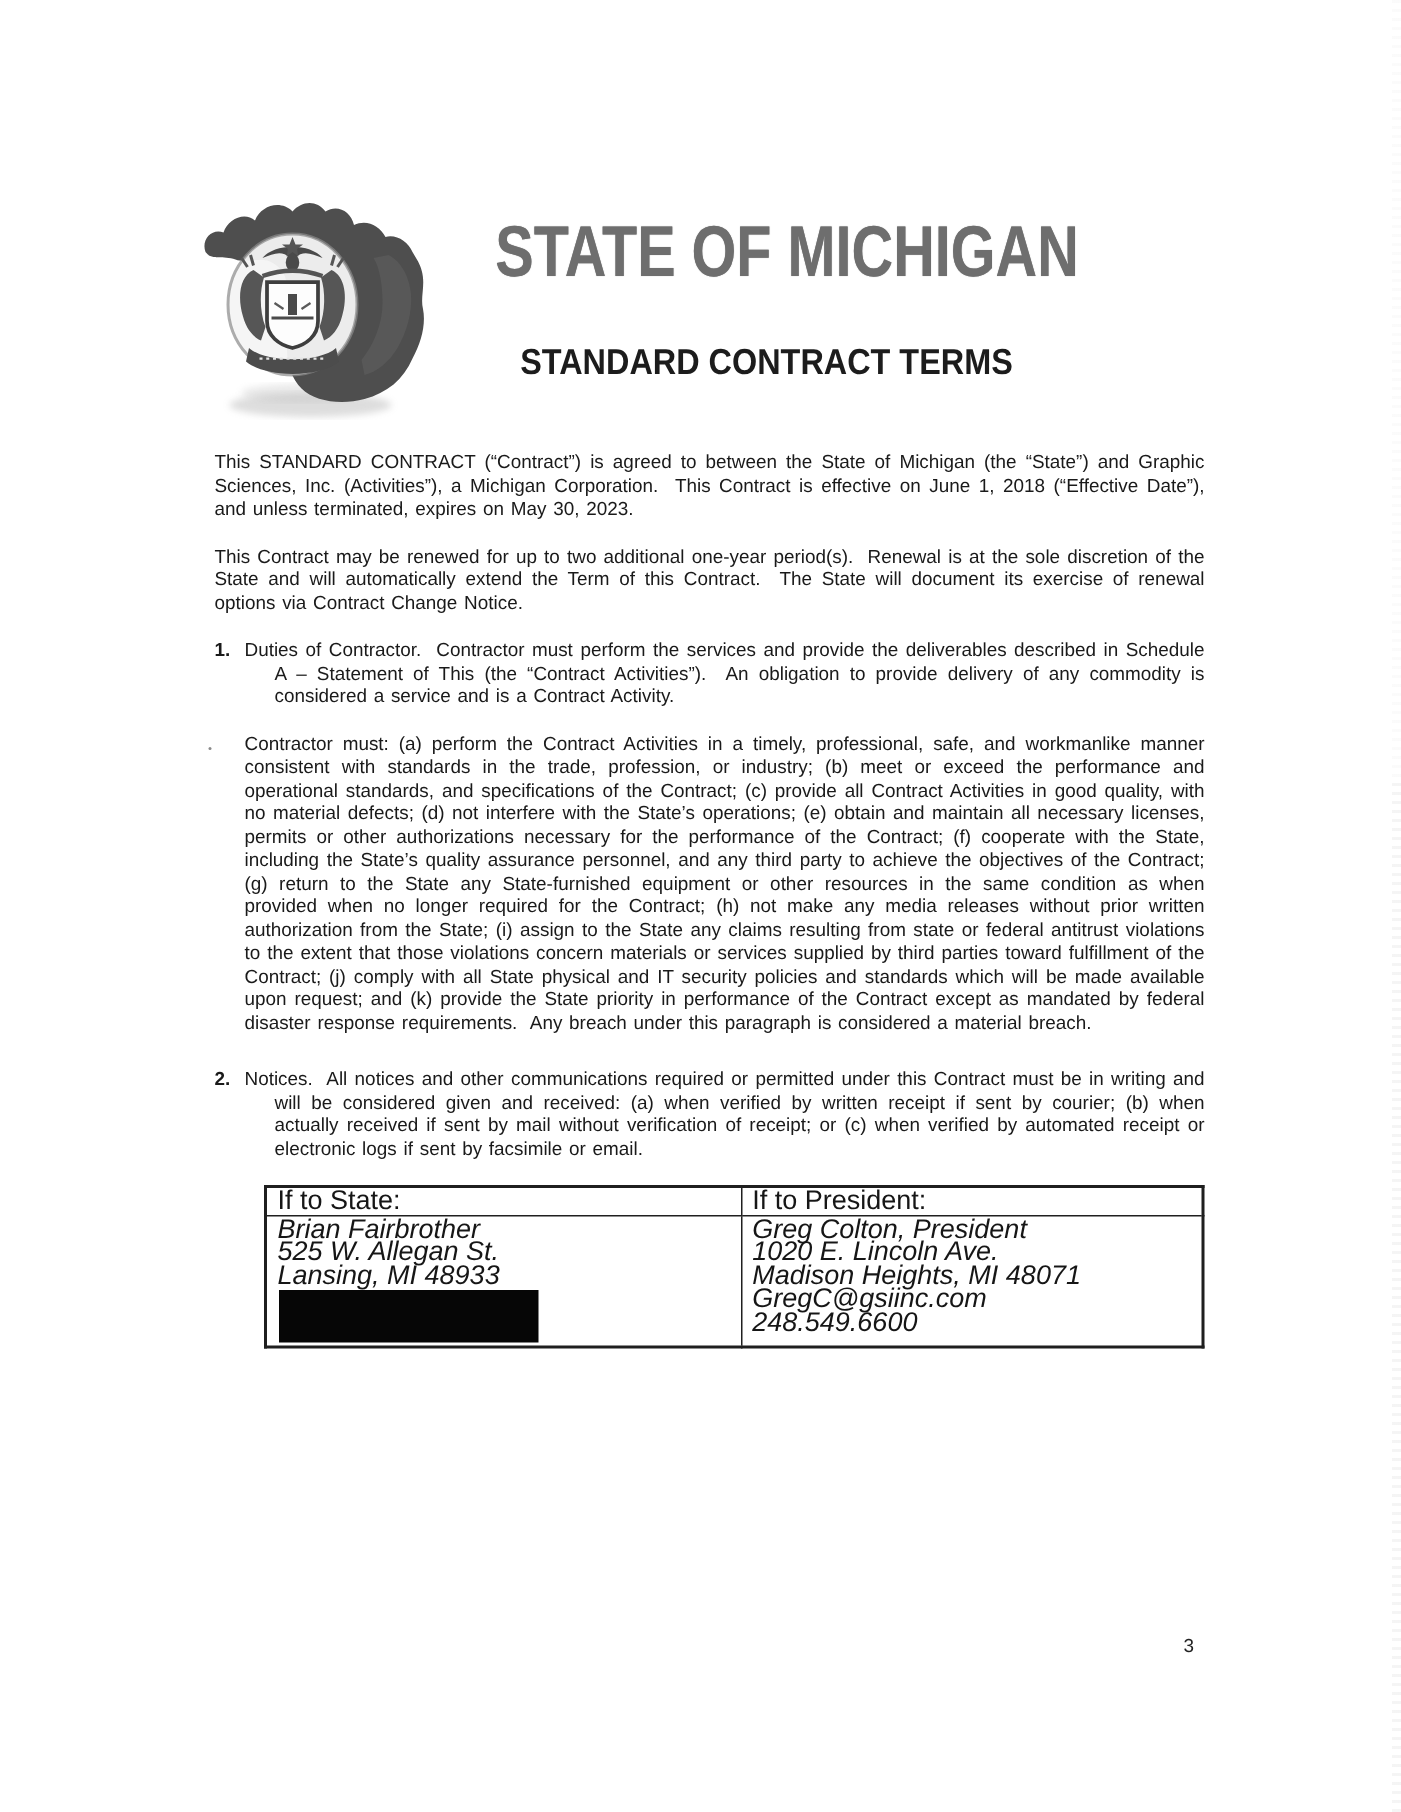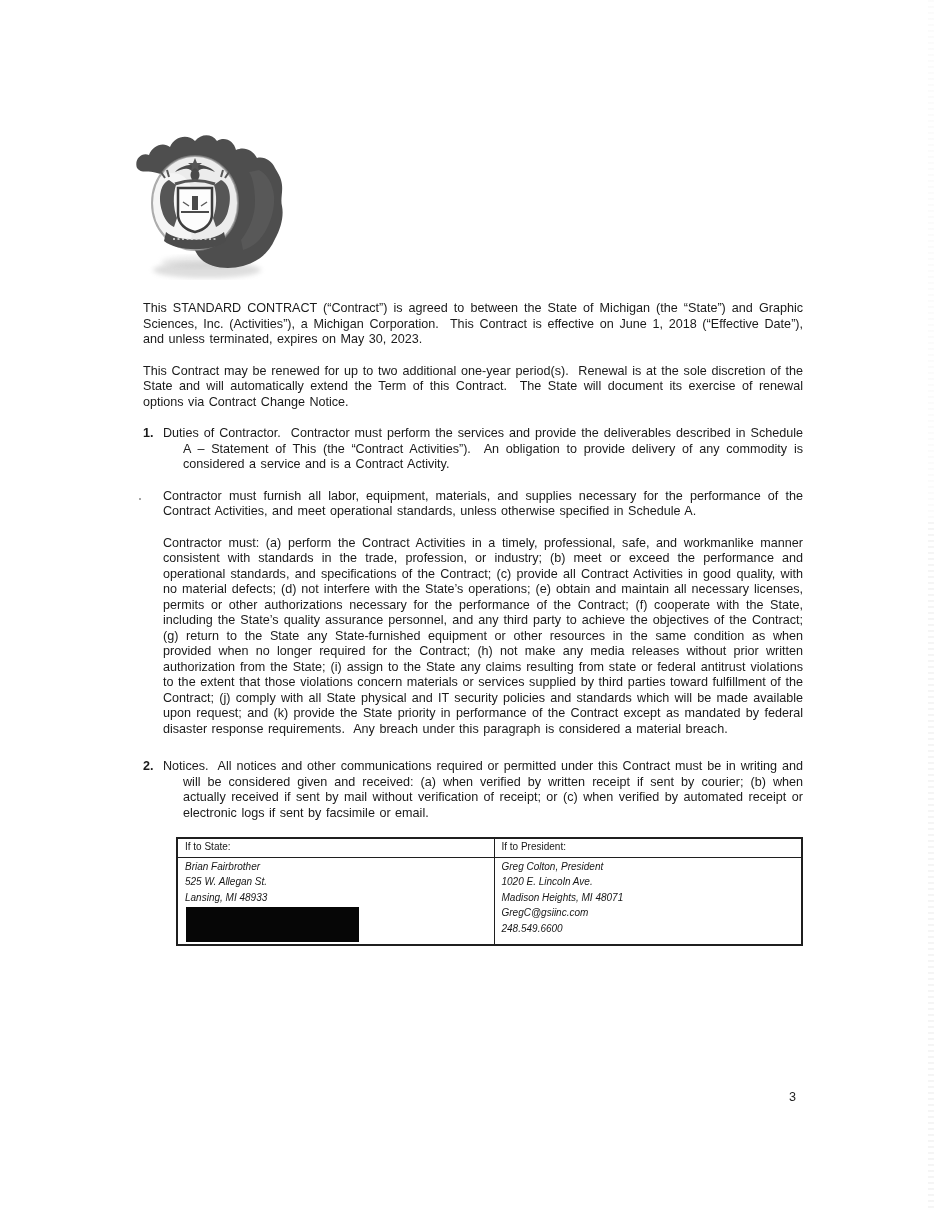--- a/index.html
+++ b/index.html
@@ -38,21 +38,21 @@
   .section-lead { text-indent:-20px; margin:0 0 16px 0; }
   .section-sub { margin:0 -0px 16px -20px; }
   .section-sub.big { margin-bottom:18px; }
   .section-item:last-child { margin-bottom:0; }
   .section-item .section-lead:last-child { margin-bottom:0; }
 
   
   .notice-table-wrap { margin:16px 0 0 33px; }
   table.notice-table {
     border-collapse:collapse; table-layout:fixed; width:625px;
-    font-size:10px; color:#161616;
+    font-size:18px; color:#161616;
   }
   table.notice-table td, table.notice-table th {
     border:1.5px solid #1f1f1f; vertical-align:top; text-align:left;
     padding:1px 7px 2px 7px; font-weight:400;
   }
   table.notice-table { border:2px solid #1f1f1f; }
   th.notice-th { height:17px; line-height:14.5px; }
   td.notice-td { padding-top:3px; padding-bottom:4px; }
   .addr-line { line-height:15.6px;font-style:italic; }
   .redaction-bar { width:173px; height:35px; background:#060606; margin-top:2px; margin-left:1px; }
@@ -111,32 +111,35 @@
       <path fill="#565656" d="M38,70 C29,74 27,88 31,101 C33,109 38,115 43,117 L46,108 C42,98 42,84 45,75 Z"></path>
       <path fill="#565656" d="M90,70 C99,74 101,88 97,101 C95,109 90,115 85,117 L82,108 C86,98 86,84 83,75 Z"></path>
       <path d="M34,68 L30,62 M38,67 L36,60 M94,68 L98,62 M90,67 L92,60" stroke="#565656" stroke-width="2"></path>
 
       <path fill="#4c4c4c" d="M35,122 C46,132 82,132 93,122 L95,131 C82,142 46,142 33,131 Z"></path>
       <path d="M42,129 L86,129" stroke="#e4e4e4" stroke-width="1.5" stroke-dasharray="2,2.5"></path>
 
       <path fill="#555" d="M64,48 L66,53 L71,53 L67,56 L68,61 L64,58 L60,61 L61,56 L57,53 L62,53 Z"></path>
     </svg>
   </div>
+  <div class="header-text">
+    <div class="doc-title">STATE OF MICHIGAN</div>
+    <div class="doc-subtitle">STANDARD CONTRACT TERMS</div>
+  </div>
 </header>
 
 <main class="contract-body">
 
   <p class="para j">This STANDARD CONTRACT (“<b>Contract</b>”) is agreed to between the State of Michigan (the “<b>State</b>”) and Graphic Sciences, Inc. (<b>Activities</b>”), a Michigan Corporation.&nbsp; This Contract is effective on June 1, 2018 (“<b>Effective Date</b>”), and unless terminated, expires on May 30, 2023.</p>
   <p class="para j">This Contract may be renewed for up to two additional one-year period(s).&nbsp; Renewal is at the sole discretion of the State and will automatically extend the Term of this Contract.&nbsp; The State will document its exercise of renewal options via Contract Change Notice.</p>
 
   <ol class="sections">
     <li class="section-item">
       <span class="section-num">1.</span>
       <p class="section-lead j"><b>Duties of Contractor.</b>&nbsp; Contractor must perform the services and provide the deliverables described in <b>Schedule A – Statement of This</b> (the “<b>Contract Activities</b>”).&nbsp; An obligation to provide delivery of any commodity is considered a service and is a Contract Activity.</p>
-      <p class="section-sub j">Contractor must furnish all labor, equipment, materials, and supplies necessary for the performance of the Contract Activities, and meet operational standards, unless otherwise specified in Schedule A.</p>
       <p class="section-sub j big">Contractor must: (a) perform the Contract Activities in a timely, professional, safe, and workmanlike manner consistent with standards in the trade, profession, or industry; (b) meet or exceed the performance and operational standards, and specifications of the Contract; (c) provide all Contract Activities in good quality, with no material defects; (d) not interfere with the State’s operations; (e) obtain and maintain all necessary licenses, permits or other authorizations necessary for the performance of the Contract; (f) cooperate with the State, including the State’s quality assurance personnel, and any third party to achieve the objectives of the Contract; (g) return to the State any State-furnished equipment or other resources in the same condition as when provided when no longer required for the Contract; (h) not make any media releases without prior written authorization from the State; (i) assign to the State any claims resulting from state or federal antitrust violations to the extent that those violations concern materials or services supplied by third parties toward fulfillment of the Contract; (j) comply with all State physical and IT security policies and standards which will be made available upon request; and (k) provide the State priority in performance of the Contract except as mandated by federal disaster response requirements.&nbsp; Any breach under this paragraph is considered a material breach.</p>
     </li>
     <li class="section-item">
       <span class="section-num">2.</span>
       <p class="section-lead j"><b>Notices.</b>&nbsp; All notices and other communications required or permitted under this Contract must be in writing and will be considered given and received: (a) when verified by written receipt if sent by courier; (b) when actually received if sent by mail without verification of receipt; or (c) when verified by automated receipt or electronic logs if sent by facsimile or email.</p>
     </li>
   </ol>
 
   <div class="notice-table-wrap">
     <table class="notice-table">

